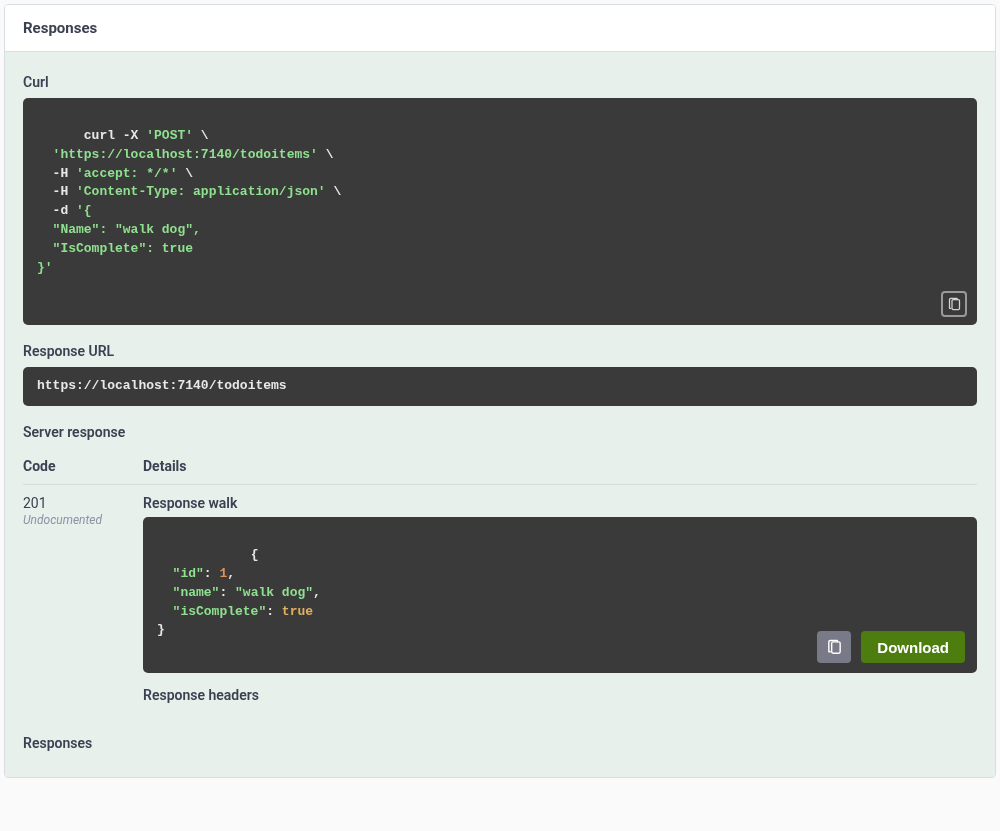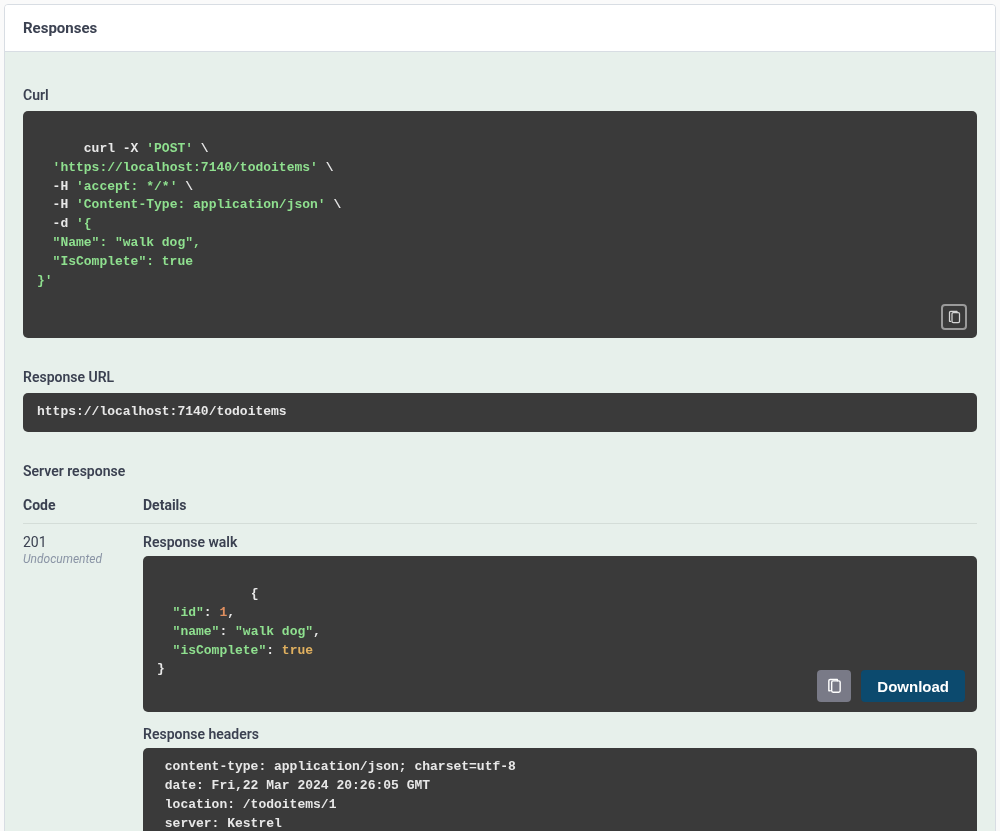--- a/index.html
+++ b/index.html
@@ -25,21 +25,21 @@
   }
   .body-area {
     background: #e7f0eb;
     padding: 18px;
   }
   .subheading {
     font-weight: 600;
     color: #3b4151;
     font-size: 14px;
     margin-bottom: 8px;
-    margin-top: 17px;
+    margin-top: 4px;
   }
   .code-block {
     background: #3a3a3a;
     color: #e8e8e8;
     border-radius: 5px;
     padding: 10px 14px;
     font-family: "SFMono-Regular", Consolas, "Liberation Mono", Menlo, monospace;
     font-size: 13px;
     line-height: 1.45;
     white-space: pre;
@@ -97,21 +97,21 @@
     border-radius: 4px;
     width: 34px;
     height: 32px;
     display: flex;
     align-items: center;
     justify-content: center;
     cursor: pointer;
   }
   .icon-button svg { width: 17px; height: 17px; }
   .download-button {
-    background: #0c4a6e;
+    background: #4d7c0f;
     color: #fff;
     border: none;
     border-radius: 4px;
     padding: 0 16px;
     height: 32px;
     font-size: 15px;
     font-weight: 700;
     cursor: pointer;
     text-align: center;
   }
@@ -181,24 +181,20 @@
                   <path d="M16 4V2H6a2 2 0 0 0-2 2v14h2"></path>
                 </svg>
             </button>
             <button class="download-button">Download</button>
           </div>
         </div>
 
         <div class="spacer"></div>
 
         <div class="detail-label">Response headers</div>
-        <div class="code-block"> content-type: application/json; charset=utf-8 
- date: Fri,22 Mar 2024 20:26:05 GMT 
- location: /todoitems/1 
- server: Kestrel </div>
 
       </div>
     </div>
 
     <div class="subheading" style="margin-top:16px;">Responses</div>
 
   </div>
 </div>
 
 </body></html>

